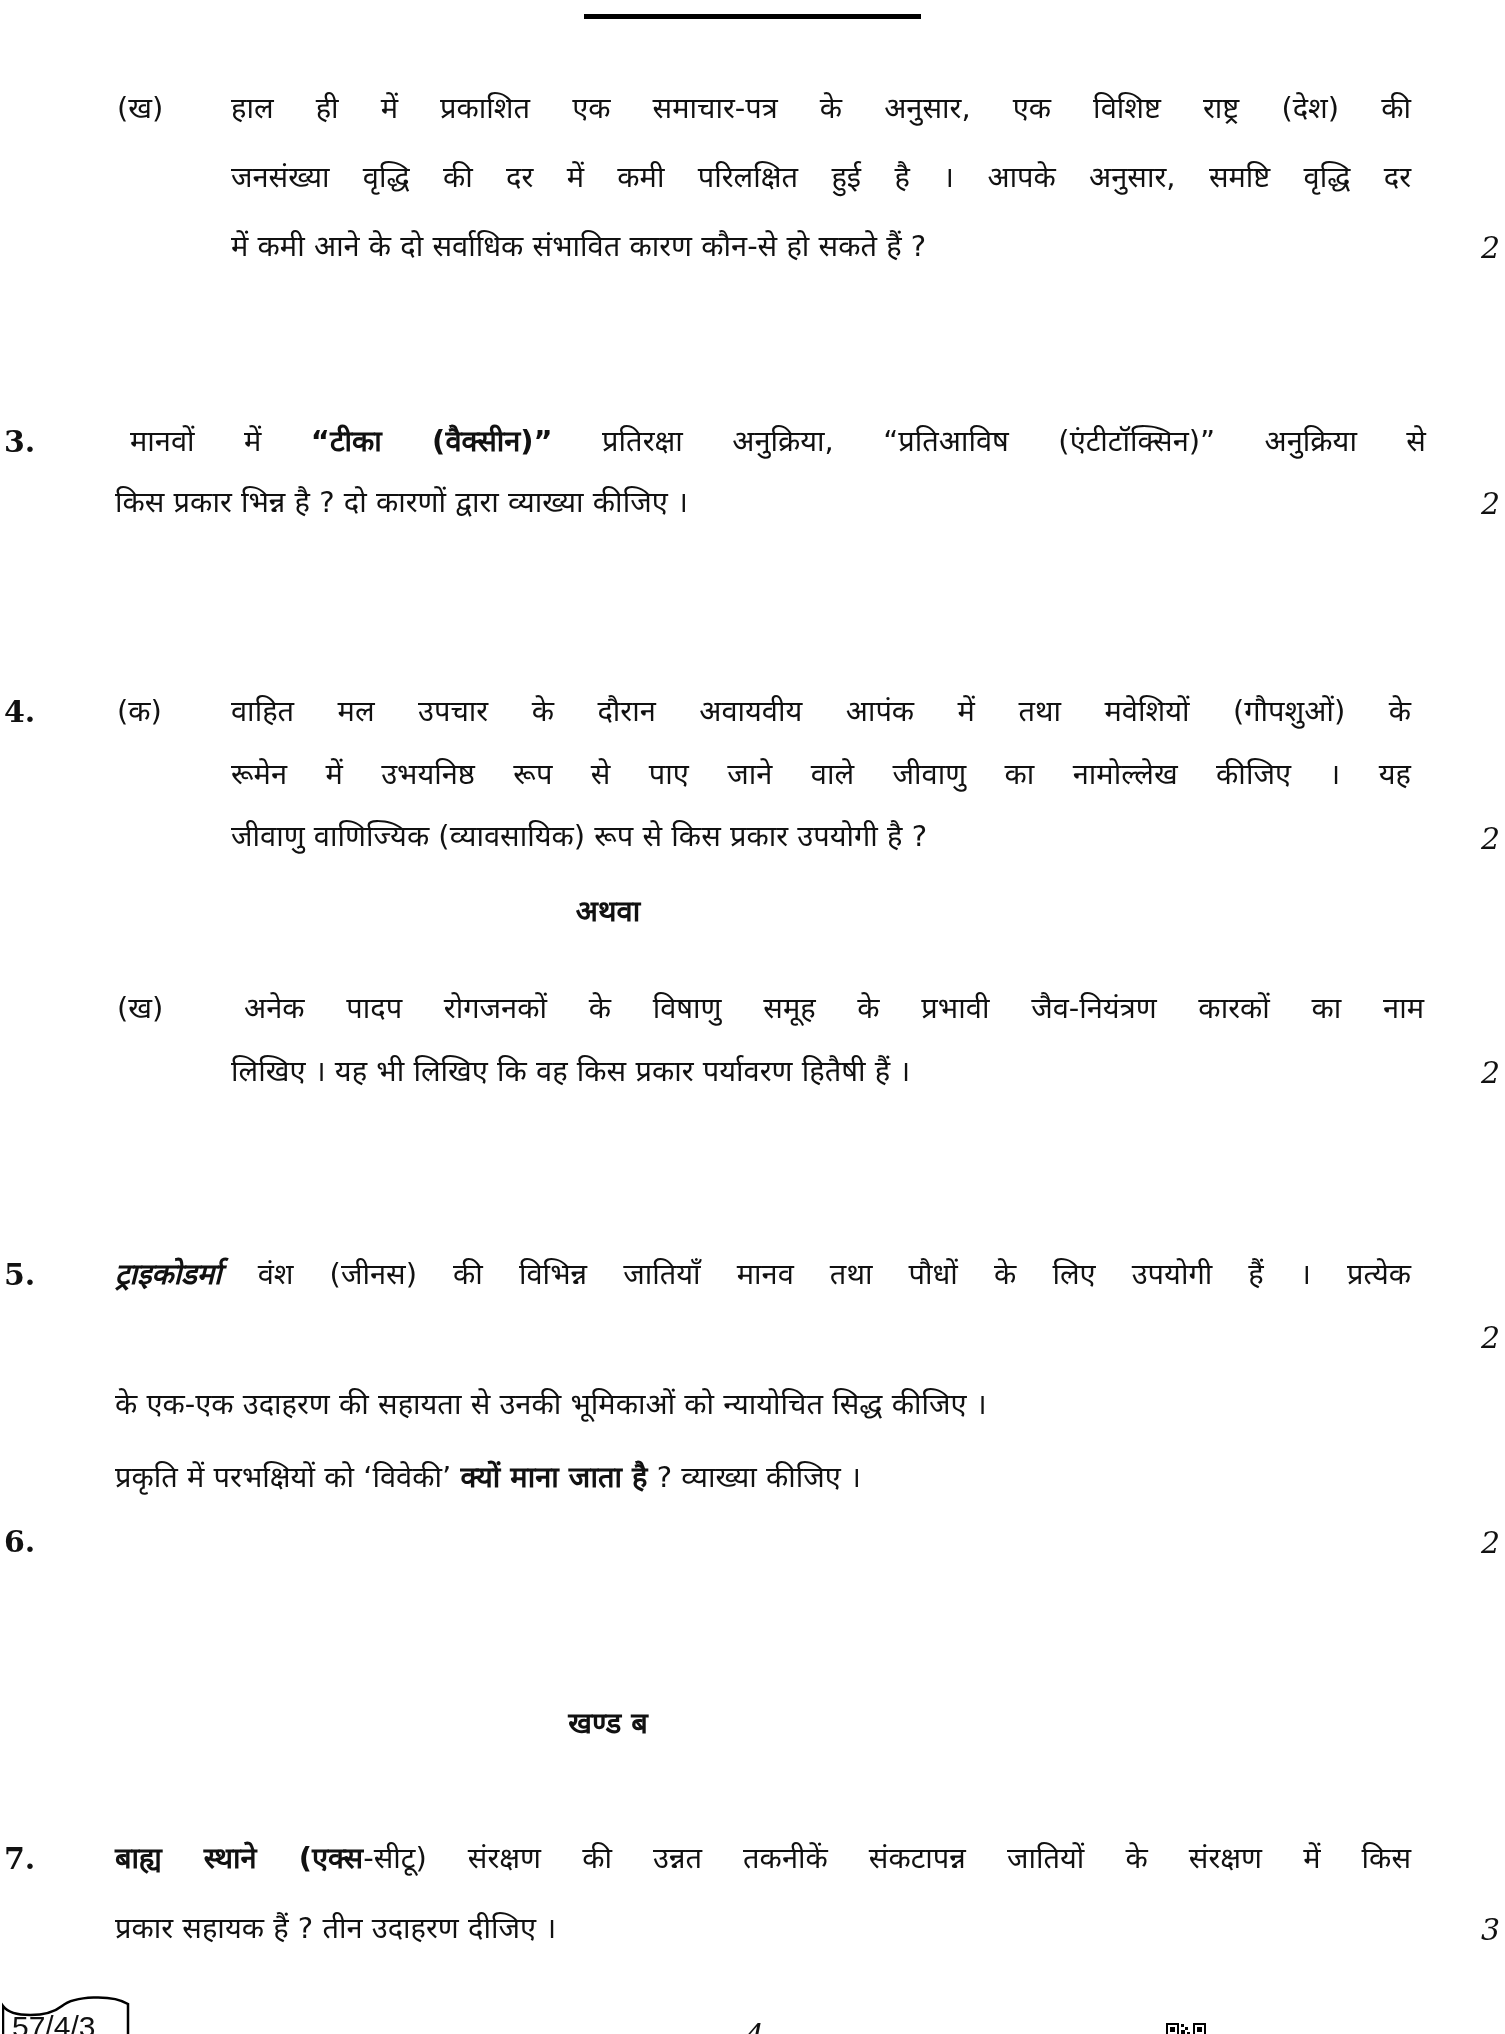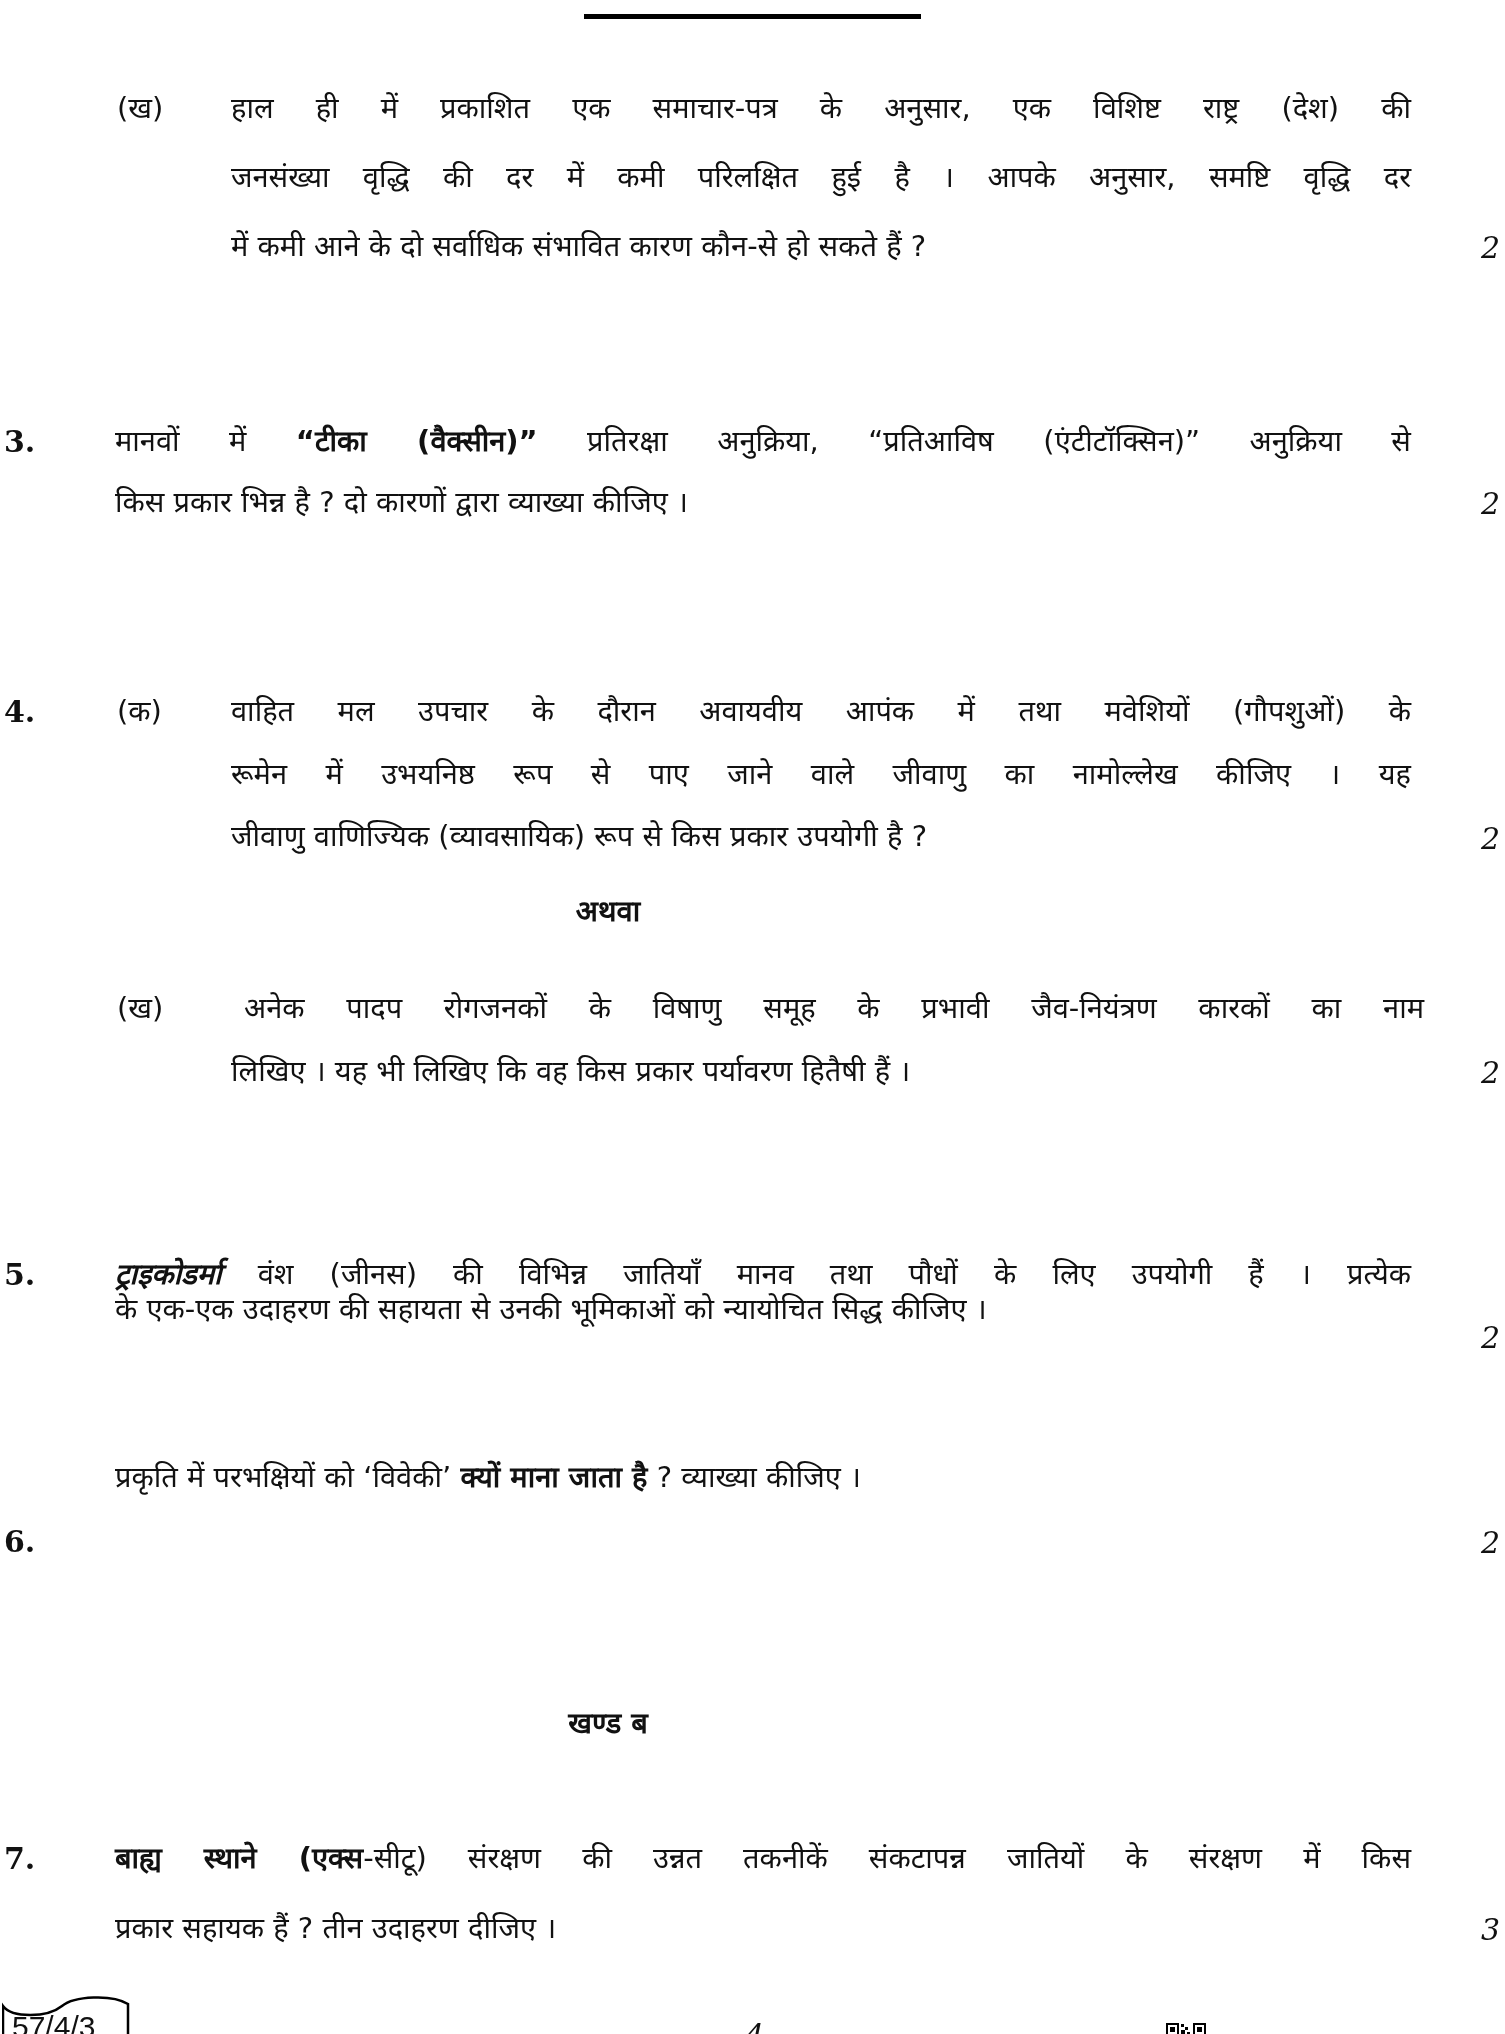--- a/index.html
+++ b/index.html
@@ -28,21 +28,21 @@
 <div>
   <span class="sublabel" style="top:88px;">(ख)</span>
   <div class="line justify" style="left:231px; top:88px; width:1180px;">हाल ही में प्रकाशित एक समाचार-पत्र के अनुसार, एक विशिष्ट राष्ट्र (देश) की</div>
   <div class="line justify" style="left:231px; top:157px; width:1180px;">जनसंख्या वृद्धि की दर में कमी परिलक्षित हुई है । आपके अनुसार, समष्टि वृद्धि दर</div>
   <div class="line" style="left:231px; top:226px;">में कमी आने के दो सर्वाधिक संभावित कारण कौन-से हो सकते हैं ?</div>
   <span class="marks" style="top:228px;">2</span>
 </div>
 
 <div>
   <span class="qnum" style="top:422px;">3.</span>
-  <div class="line justify" style="left:115px; top:421px; width:1296px;"><span>मानवों में </span><span class="b">“टीका (वैक्सीन)”</span><span> प्रतिरक्षा अनुक्रिया, “प्रतिआविष (एंटीटॉक्सिन)” अनुक्रिया से</span></div>
+  <div class="line justify" style="left:130px; top:421px; width:1296px;"><span>मानवों में </span><span class="b">“टीका (वैक्सीन)”</span><span> प्रतिरक्षा अनुक्रिया, “प्रतिआविष (एंटीटॉक्सिन)” अनुक्रिया से</span></div>
   <div class="line" style="left:115px; top:482px;">किस प्रकार भिन्न है ? दो कारणों द्वारा व्याख्या कीजिए ।</div>
   <span class="marks" style="top:484px;">2</span>
 </div>
 
 <div>
   <span class="qnum" style="top:692px;">4.</span>
   <span class="sublabel" style="top:691px;">(क)</span>
   <div class="line justify" style="left:231px; top:691px; width:1180px;">वाहित मल उपचार के दौरान अवायवीय आपंक में तथा मवेशियों (गौपशुओं) के</div>
   <div class="line justify" style="left:231px; top:754px; width:1180px;">रूमेन में उभयनिष्ठ रूप से पाए जाने वाले जीवाणु का नामोल्लेख कीजिए । यह</div>
   <div class="line" style="left:231px; top:784px;margin-top:32px;">जीवाणु वाणिज्यिक (व्यावसायिक) रूप से किस प्रकार उपयोगी है ?</div>
@@ -52,21 +52,21 @@
 
   <span class="sublabel" style="top:988px;">(ख)</span>
   <div class="line justify" style="left:231px; top:988px; width:1180px;margin-left:13px;">अनेक पादप रोगजनकों के विषाणु समूह के प्रभावी जैव-नियंत्रण कारकों का नाम</div>
   <div class="line" style="left:231px; top:1051px;">लिखिए । यह भी लिखिए कि वह किस प्रकार पर्यावरण हितैषी हैं ।</div>
   <span class="marks" style="top:1053px;">2</span>
 </div>
 
 <div>
   <span class="qnum" style="top:1255px;">5.</span>
   <div class="line justify" style="left:115px; top:1254px; width:1296px;"><span class="bi">ट्राइकोडर्मा</span><span> वंश (जीनस) की विभिन्न जातियाँ मानव तथा पौधों के लिए उपयोगी हैं । प्रत्येक</span></div>
-  <div class="line" style="left:115px; top:1289px;text-align:center;">के एक-एक उदाहरण की सहायता से उनकी भूमिकाओं को न्यायोचित सिद्ध कीजिए ।</div>
+  <div class="line" style="left:115px; top:1384px;text-align:center;">के एक-एक उदाहरण की सहायता से उनकी भूमिकाओं को न्यायोचित सिद्ध कीजिए ।</div>
   <span class="marks" style="top:1318px;">2</span>
 </div>
 
 <div>
   <span class="qnum" style="top:1522px;">6.</span>
   <div class="line" style="left:115px; top:1457px;"><span>प्रकृति में परभक्षियों को ‘विवेकी’ </span><span class="b">क्यों माना जाता है</span><span> ? व्याख्या कीजिए ।</span></div>
   <span class="marks" style="top:1523px;">2</span>
 </div>
 
 <div class="center" style="top:1703px;">खण्ड ब</div>

